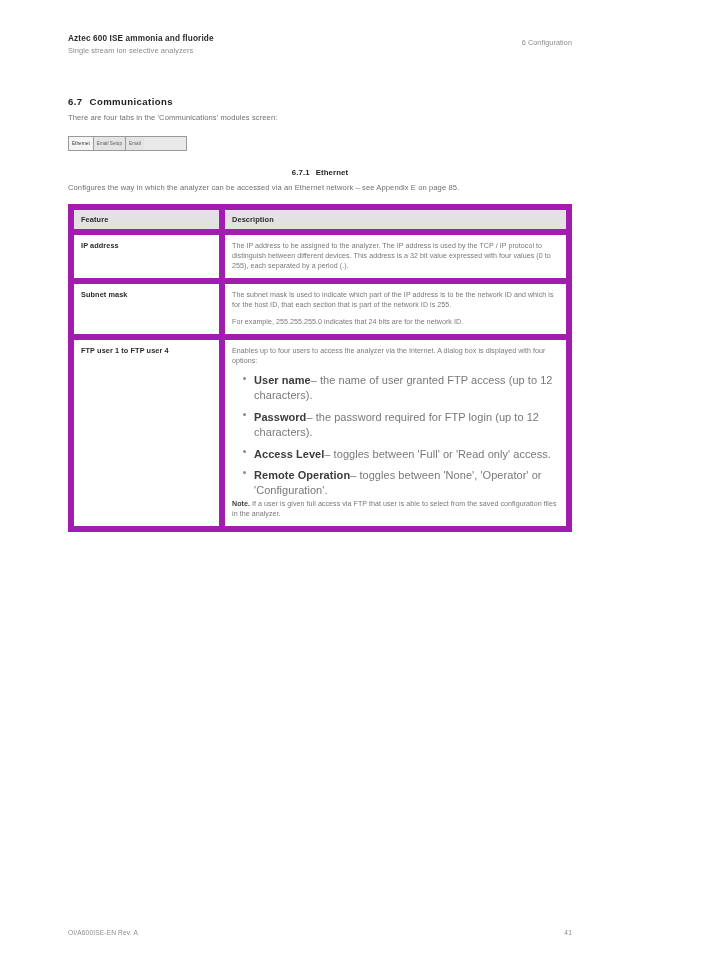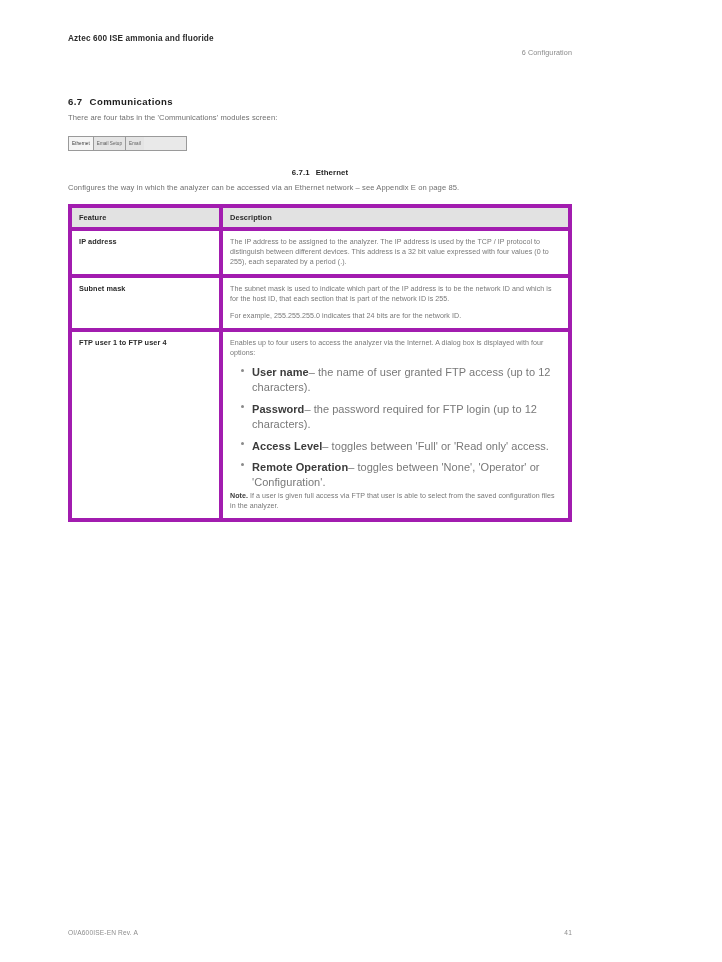--- a/index.html
+++ b/index.html
@@ -35,21 +35,21 @@
   }
   .header-sub {
     margin-top: 3px;
     font-size: 7.4px;
     color: #8a8a8a;
     letter-spacing: 0.1px;
   }
   .header-right {
     position: absolute;
     right: 0;
-    top: 14px;
+    top: 4px;
     font-size: 7.2px;
     color: #8a8a8a;
     letter-spacing: 0.1px;
   }
 
   
   .section-heading {
     margin-top: 28px;
     font-size: 9.6px;
     font-weight: bold;
@@ -116,21 +116,21 @@
   table.spec {
     margin-top: 10px;
     width: 100%;
     border-collapse: collapse;
     table-layout: fixed;
   }
   table.spec col.c1 { width: 151px; }
   table.spec col.c2 { width: auto; }
   table.spec th,
   table.spec td {
-    border: 4px solid #a21caf;
+    border: 6px solid #a21caf;
     vertical-align: top;
     padding: 6px 7px 7px 7px;
     margin-left: 24px;
   }
   table.spec thead th {
     background: #e2e2e2;
     font-size: 7.4px;
     font-weight: bold;
     text-align: left;
     color: #2a2a2a;
@@ -206,20 +206,21 @@
     letter-spacing: 0.15px;
   }
 </style>
 </head>
 <body>
 
 <div class="page">
 
   <div class="header">
     <div class="header-title">Aztec 600 ISE ammonia and fluoride</div>
+    <div class="header-sub">Single stream ion selective analyzers</div>
     <div class="header-right">6  Configuration</div>
   </div>
 
   <div class="section-heading">
     <span class="num">6.7</span><span>Communications</span>
   </div>
   <div class="body-text">There are four tabs in the 'Communications' modules screen:</div>
 
   <div class="tabstrip">
     <div class="tab active">Ethernet</div>

